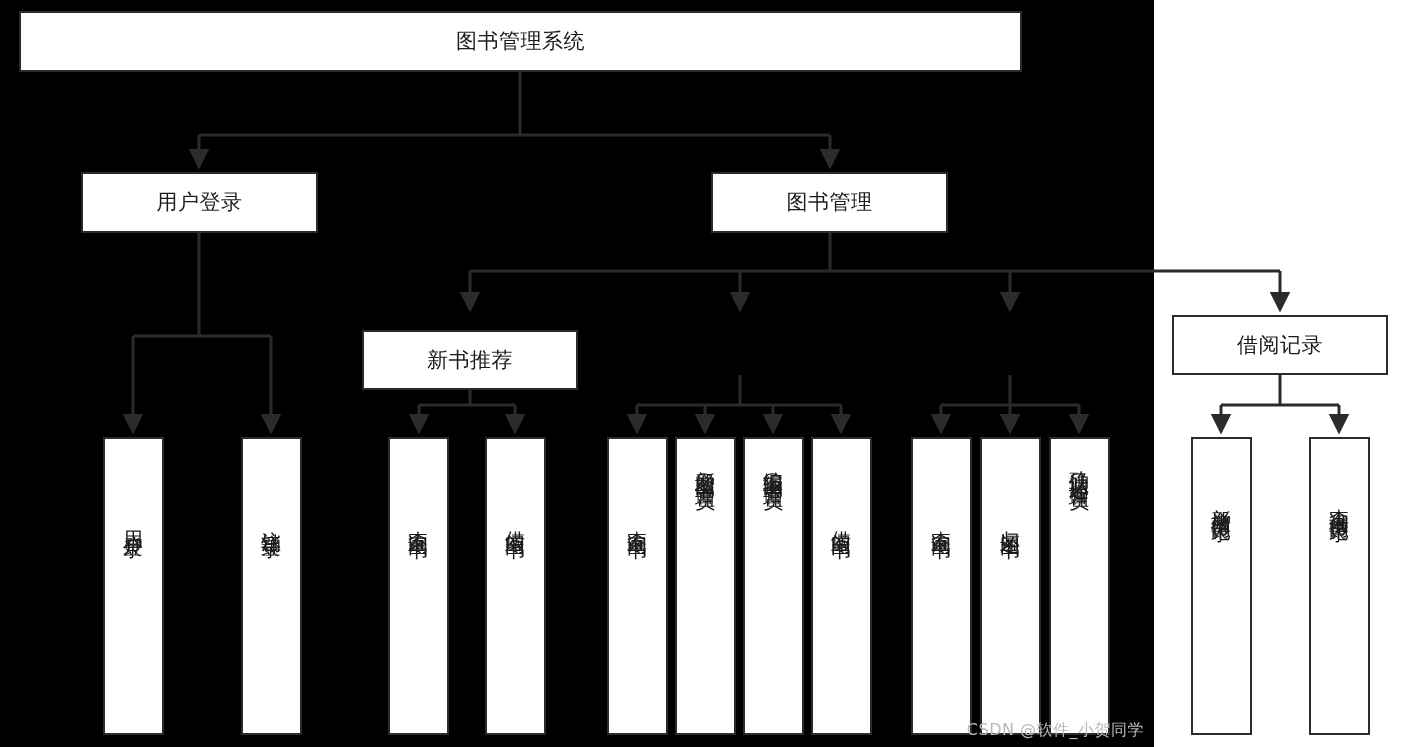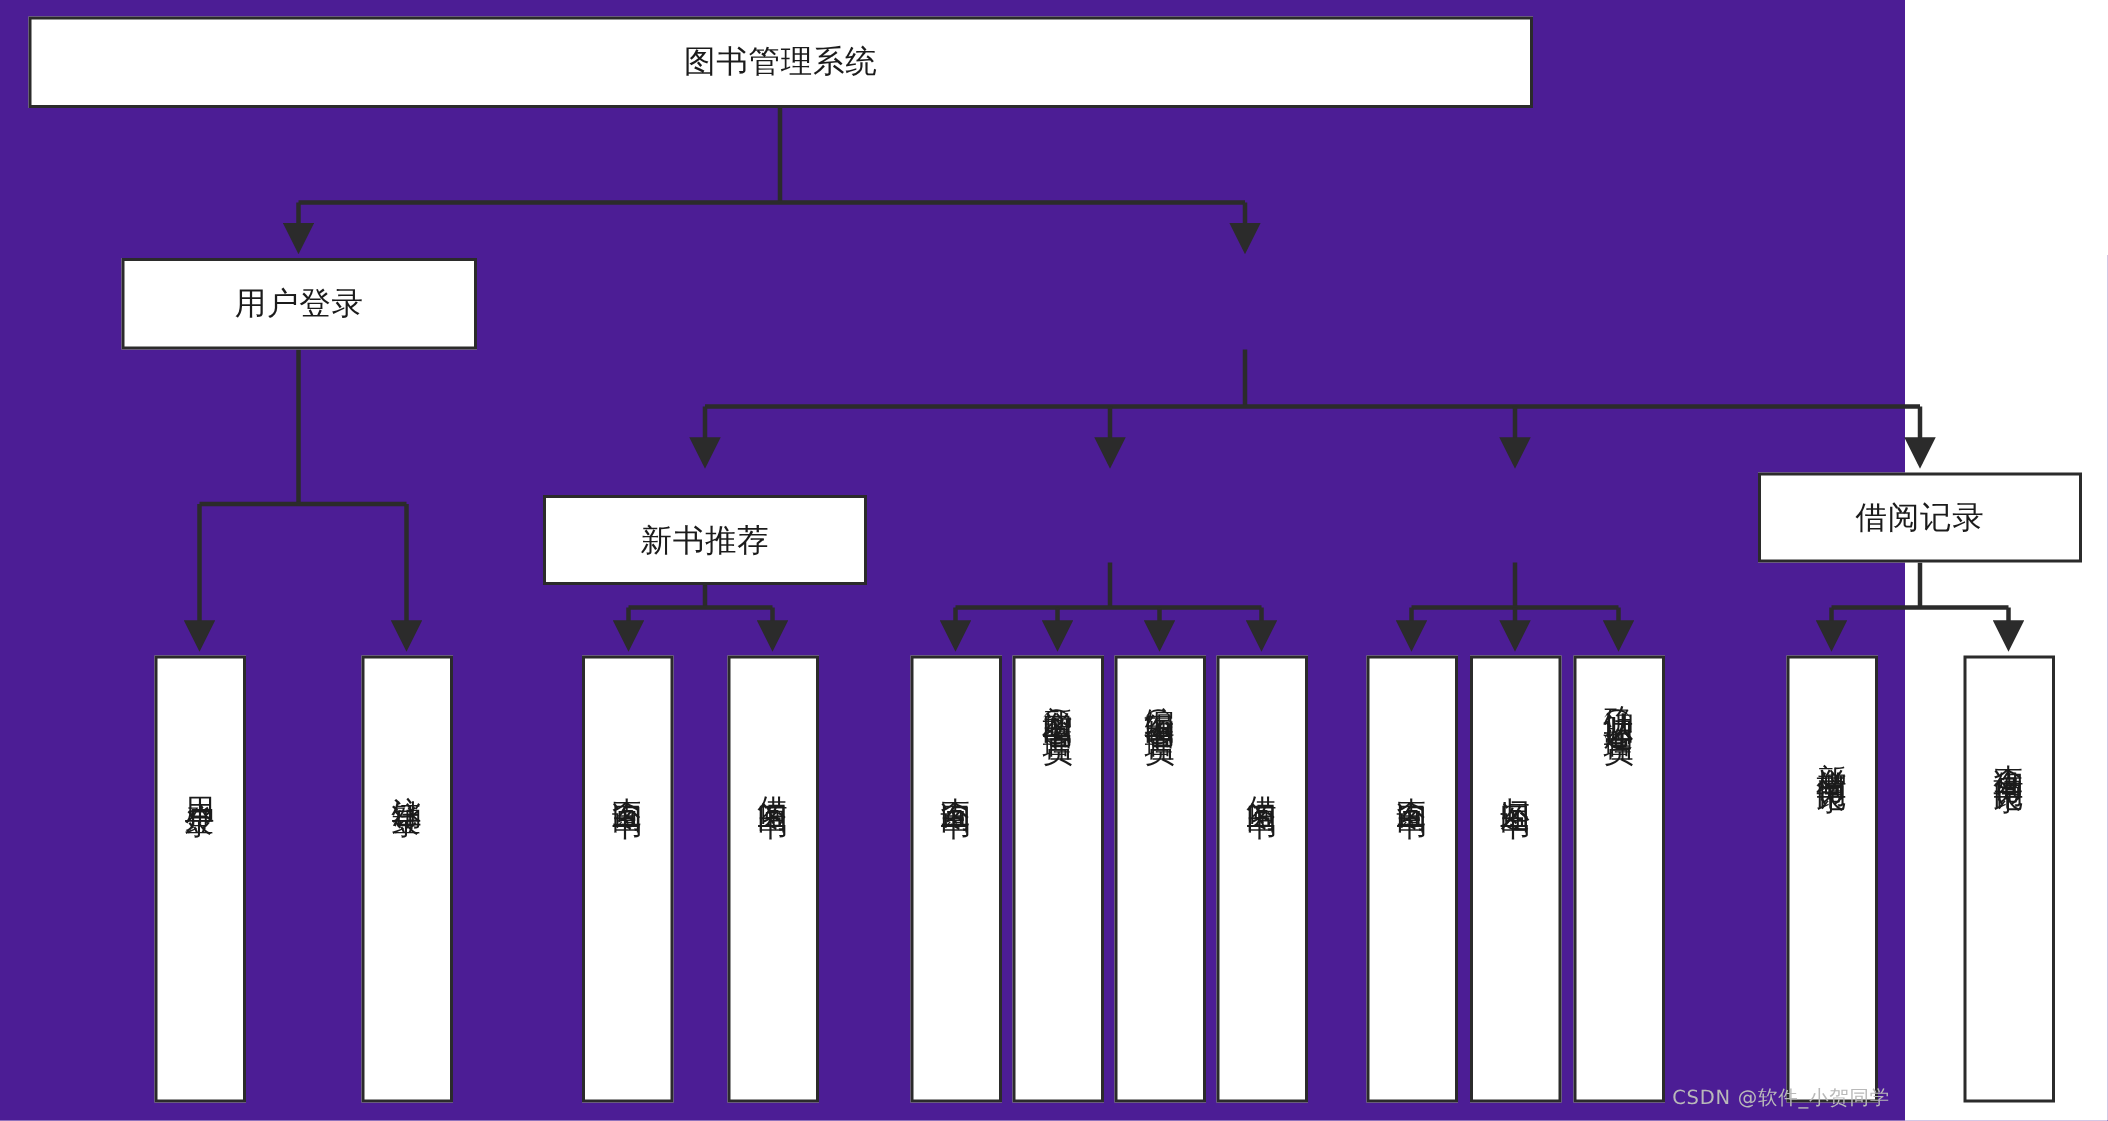--- a/index.html
+++ b/index.html
@@ -8,23 +8,23 @@
     background: #ffffff;
   }
   body {
     width: 1405px;
     height: 747px;
     font-family: "DejaVu Sans", "Liberation Sans", sans-serif;
     overflow: hidden;
   }
   #canvas {
     position: relative;
-    width: 1270px;
+    width: 1154px;
     height: 747px;
-    background: #4c1d95;
+    background: #000000;
   }
   svg.wires {
     position: absolute;
     left: 0;
     top: 0;
     width: 1405px;
     height: 747px;
   }
   .node {
     position: absolute;
@@ -61,21 +61,21 @@
   .node.vertical.midsm .label {
     margin-top: 48px;
   }
   .node.vertical.tall .label {
     margin-top: 10px;
   }
   #watermark {
     position: absolute;
     right: 10px;
     bottom: 6px;
-    font-size: 13px;
+    font-size: 16px;
     color: #b9b9b9;
     letter-spacing: 0.5px;
     white-space: nowrap;
     pointer-events: none;
   }
 </style>
 </head>
 <body>
 
 <div id="canvas">
@@ -130,20 +130,23 @@
     </g>
   </svg>
 
   <div class="node" style="left:19px; top:11px; width:1003px; height:61px;">
     <span class="label">图书管理系统</span>
   </div>
 
   <div class="node" style="left:81px; top:172px; width:237px; height:61px;">
     <span class="label">用户登录</span>
   </div>
+  <div class="node" style="left:711px; top:172px; width:237px; height:61px;">
+    <span class="label">图书管理</span>
+  </div>
 
   <div class="node" style="left:362px; top:330px; width:216px; height:60px;">
     <span class="label">新书推荐</span>
   </div>
   <div class="node" style="left:1172px; top:315px; width:216px; height:60px;">
     <span class="label">借阅记录</span>
   </div>
 
   <div class="node vertical mid" style="left:103px; top:437px; width:61px; height:298px;">
     <span class="label">用户登录</span>

